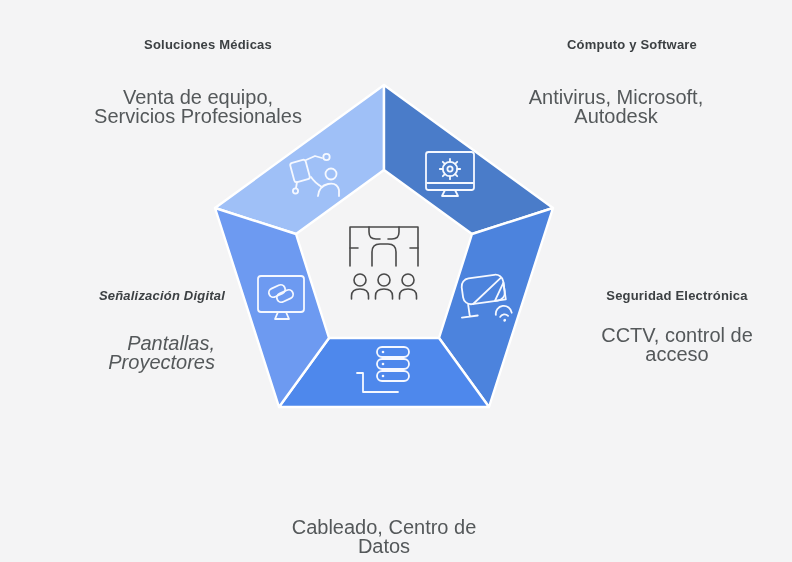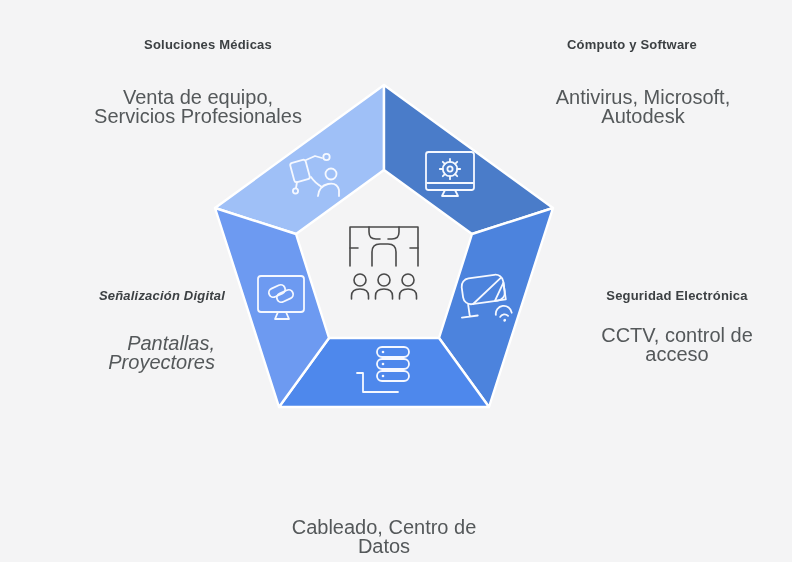--- a/index.html
+++ b/index.html
@@ -21,21 +21,21 @@
     font-size: 20px; font-weight: 400; color: #54585a;
     line-height: 19px; white-space: pre-line;
   }
   .t-center { text-align: center; }
   .t-right  { text-align: right; font-style: italic; }
   .t-left   { text-align: center; }
 
   .pos-tl-title    { left: 60px;  top: 35px;  width: 296px; }
   .pos-tl-subtitle { left: 60px;  top: 88px;  width: 276px; }
   .pos-tr-title    { left: 492px; top: 35px;  width: 280px; }
-  .pos-tr-subtitle { left: 503px; top: 88px;  width: 280px; }
+  .pos-tr-subtitle { left: 476px; top: 88px;  width: 280px; }
   .pos-r-title     { left: 567px; top: 286px; width: 220px; }
   .pos-r-subtitle  { left: 567px; top: 326px; width: 220px; }
   .pos-l-title     { left: 17px;  top: 286px; width: 208px; }
   .pos-l-subtitle  { left: 17px;  top: 326px; width: 198px; margin-top: 8px; }
   .pos-b-title     { left: 244px; top: 467px; width: 280px; }
   .pos-b-subtitle  { left: 244px; top: 518px; width: 280px; }
 </style>
 </head>
 <body style="background: rgb(244, 244, 245);">
 

